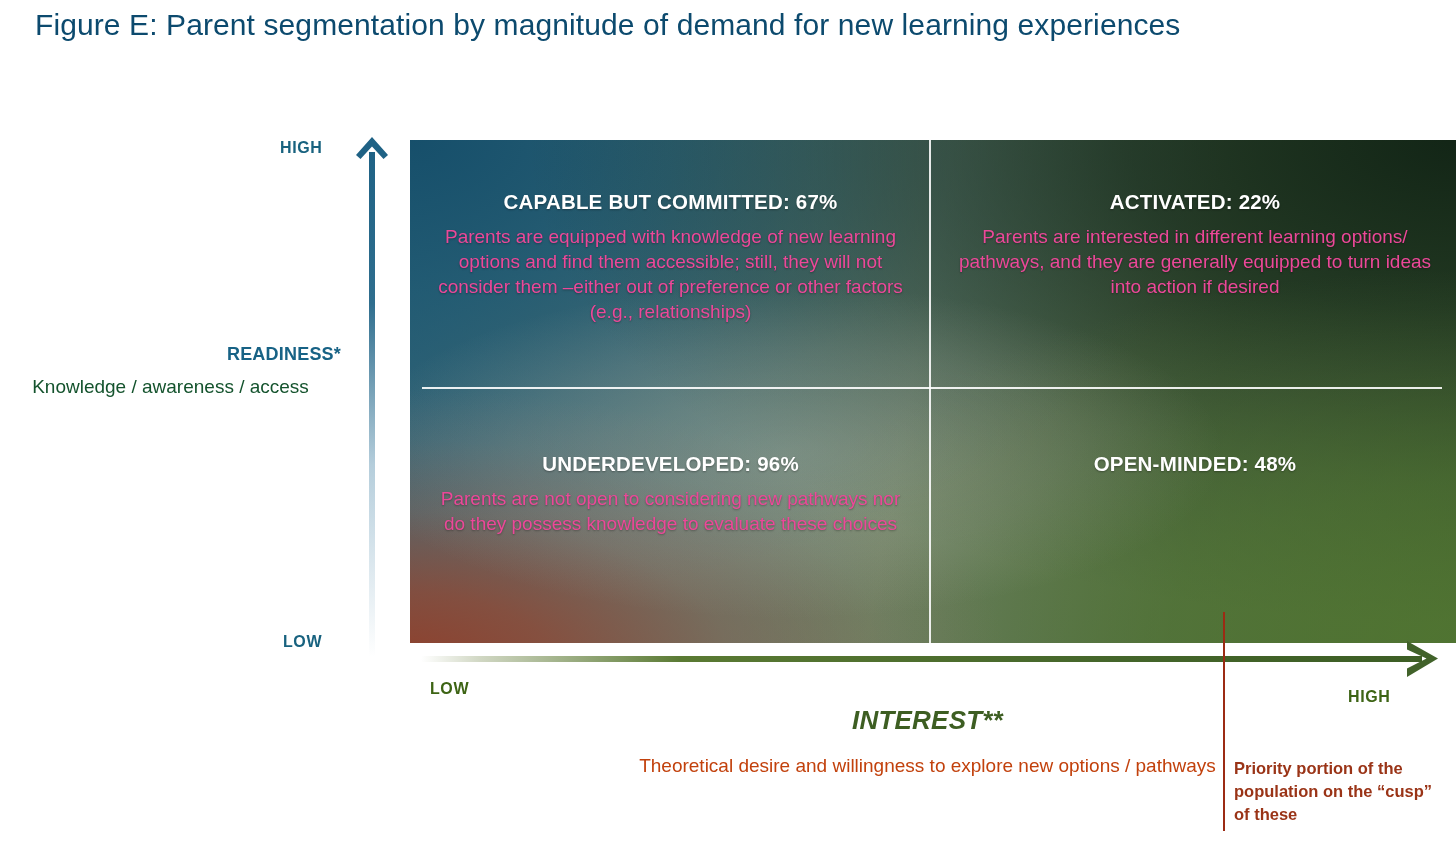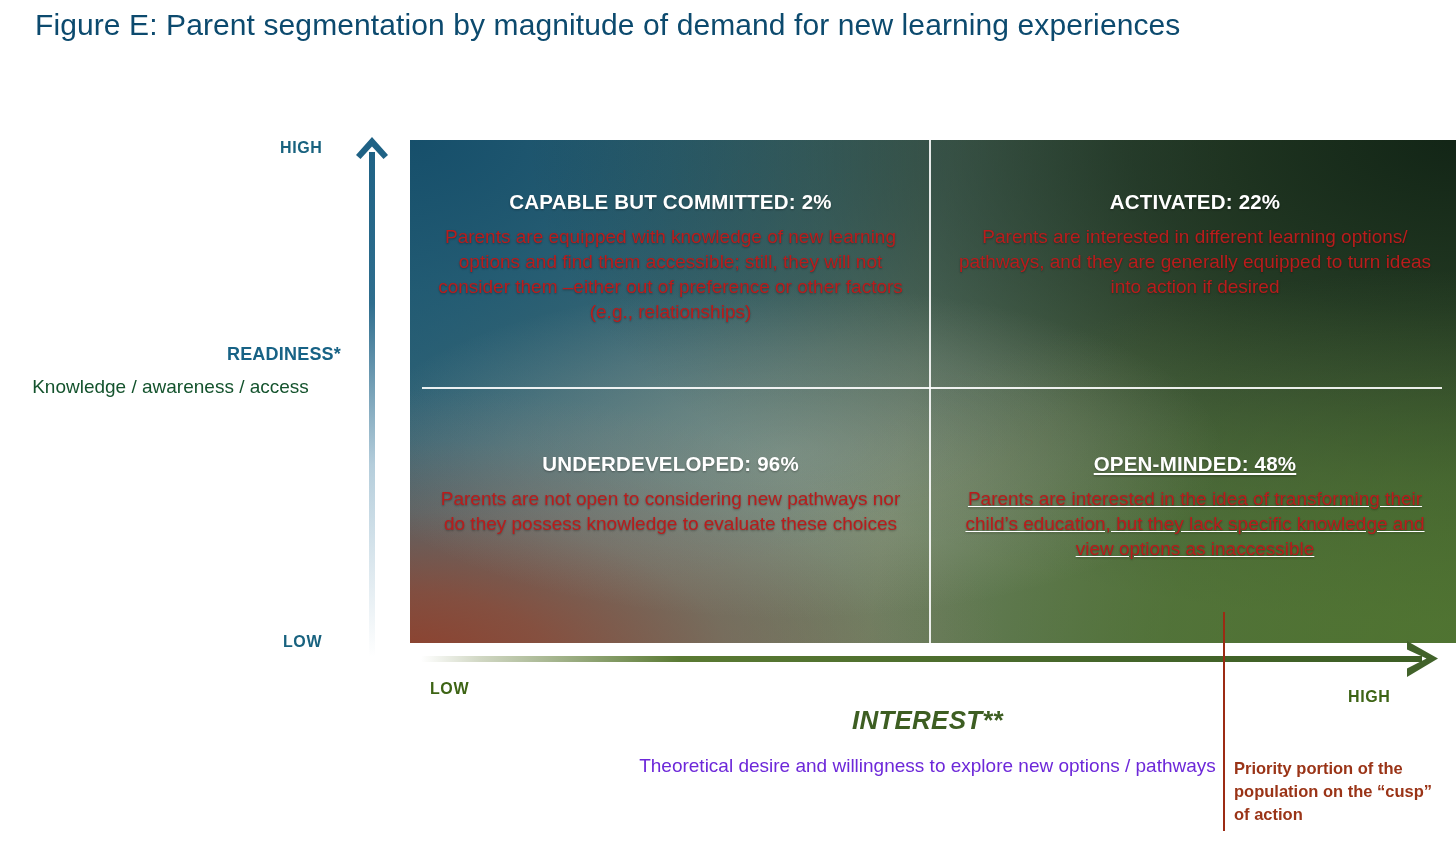--- a/index.html
+++ b/index.html
@@ -96,26 +96,26 @@
     font-size: 20.5px;
     font-weight: bold;
     letter-spacing: 0.2px;
     margin-bottom: 10px;
     white-space: nowrap;
   }
   .q-desc {
     font-size: 19px;
     line-height: 25px;
     font-weight: 400;
-    color: #b91c1c;
+    color: #ec4899;
   }
   #quadrant-capable   { left: 18px;  top: 50px;  width: 485px; }
   #quadrant-activated { left: 540px; top: 50px;  width: 490px; }
   #quadrant-under     { left: 18px;  top: 312px; width: 485px; }
-  #quadrant-open      { left: 540px; top: 312px; width: 490px; text-decoration: underline; }
+  #quadrant-open      { left: 540px; top: 312px; width: 490px; }
 
   
   #y-axis-line {
     position: absolute;
     left: 369px;
     top: 152px;
     width: 6px;
     height: 505px;
     background: linear-gradient(180deg, #1f6285 0%, #2f6e8e 30%, rgba(120,165,190,0.55) 62%, rgba(255,255,255,0) 100%);
   }
@@ -212,21 +212,21 @@
     font-style: italic;
   }
   #x-axis-subtitle {
     position: absolute;
     left: 620px;
     top: 753px;
     width: 615px;
     text-align: center;
     font-size: 19px;
     line-height: 26px;
-    color: #6d28d9;
+    color: #c2410c;
   }
 
   
   #priority-line {
     position: absolute;
     left: 1223px;
     top: 612px;
     width: 2px;
     height: 219px;
     background: #9c2b14;
@@ -253,37 +253,36 @@
   <div class="grad-layer g-tl"></div>
   <div class="grad-layer g-tr"></div>
   <div class="grad-layer g-br"></div>
   <div class="grad-layer g-bl"></div>
   <div class="grad-layer g-haze"></div>
 
   <div id="divider-vertical"></div>
   <div id="divider-horizontal"></div>
 
   <div class="quadrant" id="quadrant-capable">
-    <div class="q-title">CAPABLE BUT COMMITTED: 2%</div>
+    <div class="q-title">CAPABLE BUT COMMITTED: 67%</div>
     <div class="q-desc">Parents are equipped with knowledge of new learning options and find them accessible; still, they will not consider them –either out of preference or other factors (e.g., relationships)</div>
   </div>
 
   <div class="quadrant" id="quadrant-activated">
     <div class="q-title">ACTIVATED: 22%</div>
     <div class="q-desc">Parents are interested in different learning options/ pathways, and they are generally equipped to turn ideas into action if desired</div>
   </div>
 
   <div class="quadrant" id="quadrant-under">
     <div class="q-title">UNDERDEVELOPED: 96%</div>
     <div class="q-desc">Parents are not open to considering new pathways nor do they possess knowledge to evaluate these choices</div>
   </div>
 
   <div class="quadrant" id="quadrant-open">
     <div class="q-title">OPEN-MINDED: 48%</div>
-    <div class="q-desc">Parents are interested in the idea of transforming their child’s education, but they lack specific knowledge and view options as inaccessible</div>
   </div>
 </div>
 
 <div id="y-axis-line"></div>
 <div id="y-axis-arrowhead">
   <svg width="34" height="30" viewBox="0 0 34 30">
     <path d="M17 1 L33 19 L28.5 23 L17 10.5 L5.5 23 L1 19 Z" fill="#1f6285"></path>
   </svg>
 </div>
 <div id="y-axis-label-high">HIGH</div>
@@ -296,13 +295,13 @@
   <svg width="36" height="40" viewBox="0 0 36 40">
     <path d="M3 2 L34 19.5 L3 38 L3 29.5 L22.5 19.5 L3 10.5 Z" fill="#41622a"></path>
   </svg>
 </div>
 <div id="x-axis-label-low">LOW</div>
 <div id="x-axis-label-high">HIGH</div>
 <div id="x-axis-title">INTEREST**</div>
 <div id="x-axis-subtitle">Theoretical desire and willingness to explore new options / pathways</div>
 
 <div id="priority-line"></div>
-<div id="priority-note">Priority portion of the population on the “cusp” of action</div>
+<div id="priority-note">Priority portion of the population on the “cusp” of these</div>
 
 </body></html>

